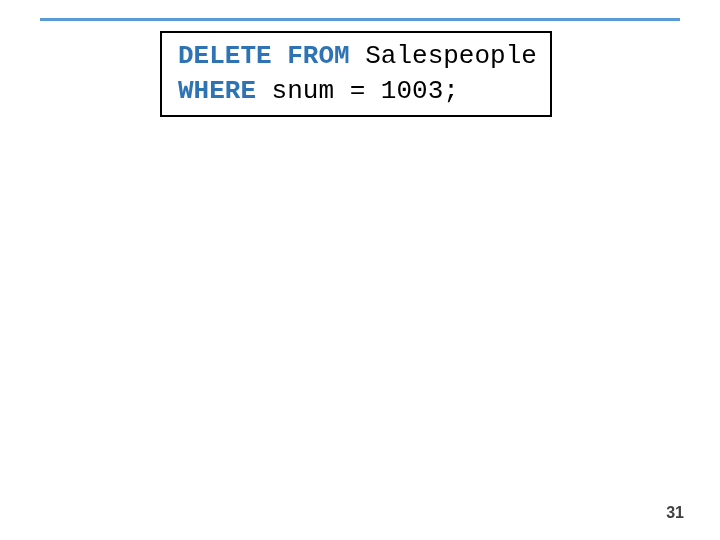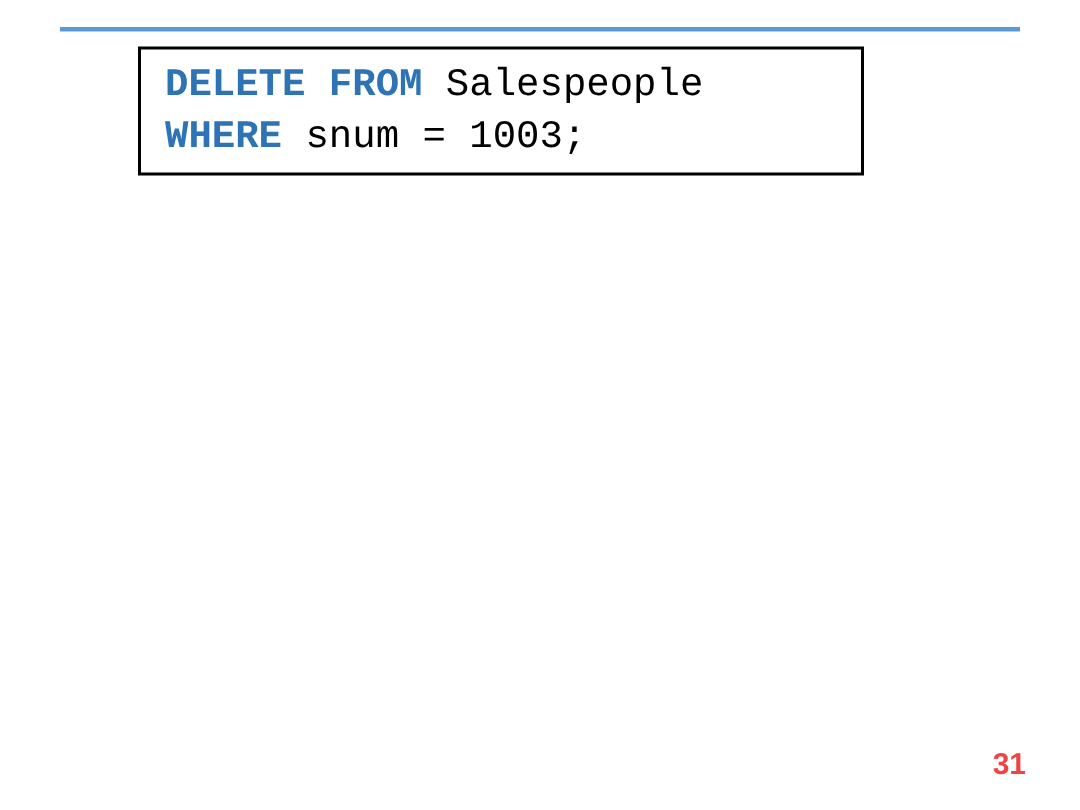--- a/index.html
+++ b/index.html
@@ -29,41 +29,41 @@
   .body-text {
     color: #222;
     font-size: 24px;
     line-height: 1.35;
     padding: 0 6px 0 20px;
     text-indent: -20px;
     margin-left: 20px;
   }
   .body-text .bold { font-weight: 700; }
   .code-wrap {
-    margin: 0 0 34px 52px;
-    width: 484px;
+    margin: 0 0 34px 120px;
+    width: 392px;
   }
   .code-wrap.first { margin-top: -12px; position: relative; z-index: 2; }
   .code-box {
     border: 2px solid #000;
     background: #fff;
     padding: 6px 12px 6px 16px;
     font-family: Consolas, "Courier New", monospace;
     font-size: 26px;
     line-height: 1.35;
     white-space: pre;
     color: #000;
   }
   .kw { color: #2e74b5; font-weight: 700; }
   .page-num {
     position: absolute;
     right: 36px;
     bottom: 18px;
-    color: #ef4444;
-    font-size: 20px;
+    color: #404040;
+    font-size: 16px;
     font-weight: 700;
     margin-left: 47px;
   }
 </style>
 </head>
 <body>
 
 <div class="slide">
 
   <div class="title-rule"></div>

